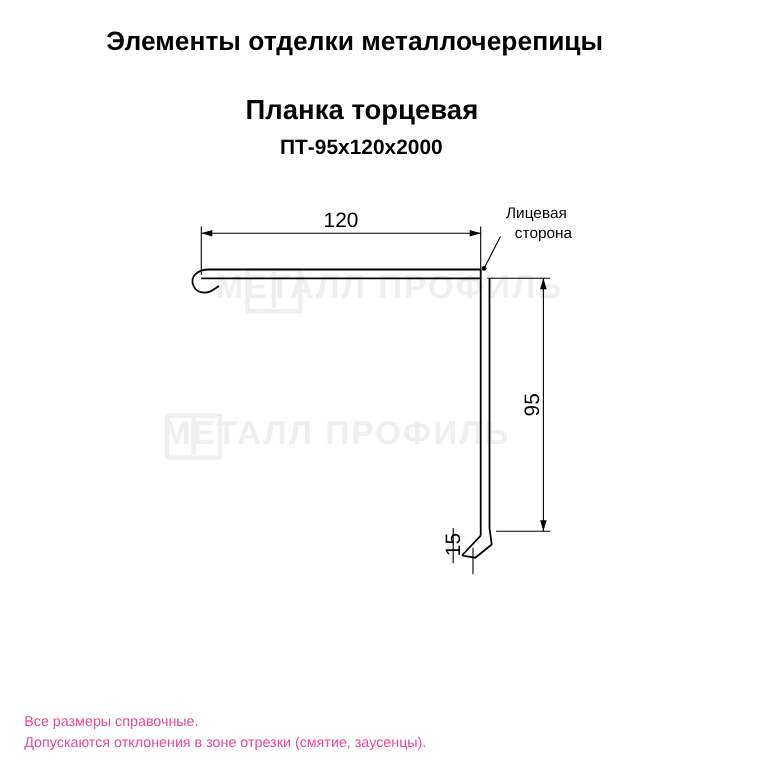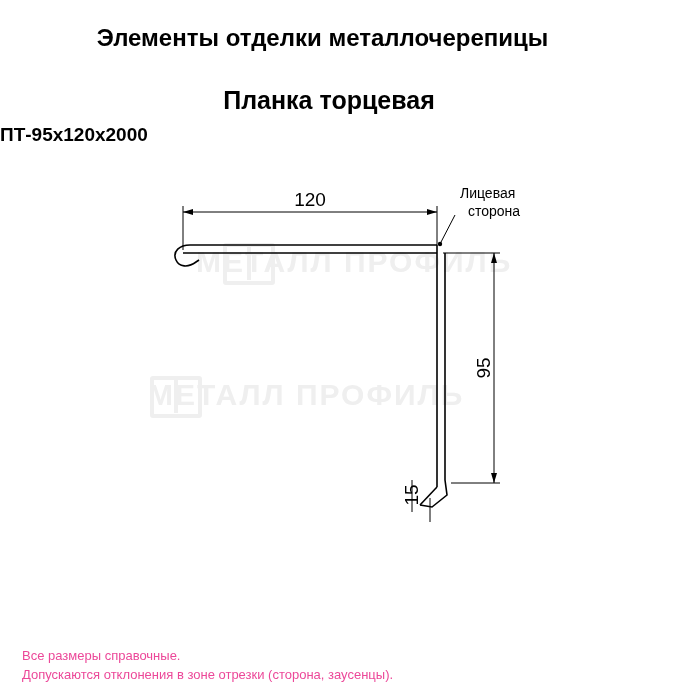--- a/index.html
+++ b/index.html
@@ -38,21 +38,21 @@
     text-align: center;
     font-size: 25px;
     font-weight: bold;
     margin-left: 44px;
   }
   .code {
     position: absolute;
     top: 124px;
     left: 0;
     width: 657px;
-    text-align: left;
+    text-align: center;
     font-size: 19px;
     font-weight: bold;
   }
   .drawing {
     position: absolute;
     top: 150px;
     left: 0;
     width: 620px;
     height: 420px;
   }
@@ -171,16 +171,16 @@
         <circle cx="440" cy="94" r="2.2" fill="#000000"></circle>
         <text class="leadtext" x="460" y="48">Лицевая</text>
         <text class="leadtext" x="468" y="66">сторона</text>
       </g>
 
     </svg>
   </div>
 
   <div class="footnotes">
     <div>Все размеры справочные.</div>
-    <div>Допускаются отклонения в зоне отрезки (сторона, заусенцы).</div>
+    <div>Допускаются отклонения в зоне отрезки (смятие, заусенцы).</div>
   </div>
 
 </div>
 
 </body></html>

